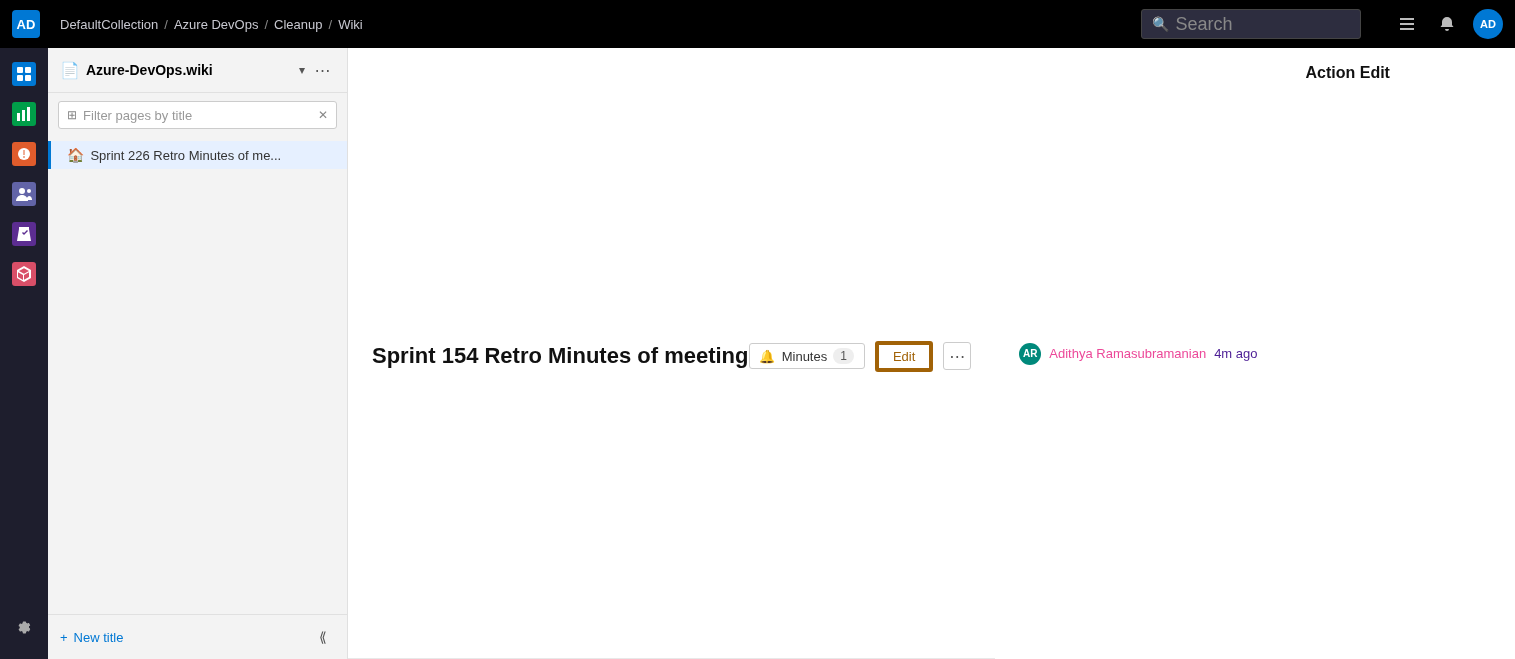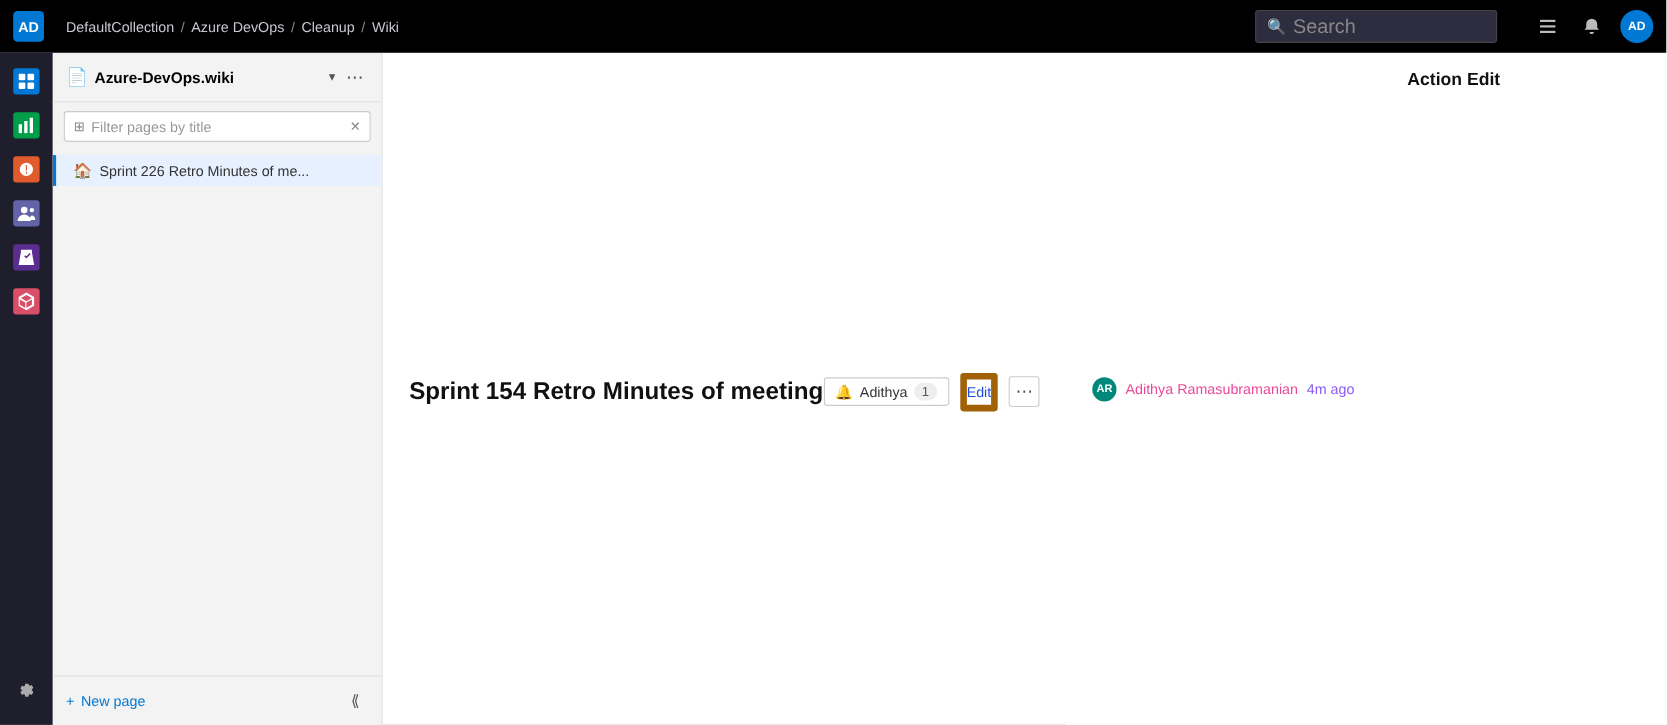--- a/index.html
+++ b/index.html
@@ -217,27 +217,27 @@
       color: #333;
     }
     .follower-badge {
       background: #eee;
       border-radius: 10px;
       padding: 1px 7px;
       font-size: 12px;
       color: #555;
     }
     .edit-btn {
-      border: 6px solid #a16207;
-      border-radius: 3px;
-      padding: 4px 0;
+      border: 4px solid #a16207;
+      border-radius: 3px;
+      padding: 4px 14px;
       font-size: 13px;
       cursor: pointer;
       background: #fff;
-      color: #1d4ed8;
+      color: #a16207;
     }
     .more-btn {
       border: 1px solid #ccc;
       border-radius: 3px;
       width: 28px; height: 28px;
       display: flex; align-items: center; justify-content: center;
       cursor: pointer;
       background: #fff;
       color: #555;
       font-size: 16px;
@@ -252,21 +252,21 @@
       color: #666;
     }
     .author-avatar {
       width: 22px; height: 22px;
       border-radius: 50%;
       background: #00897b;
       display: flex; align-items: center; justify-content: center;
       color: white; font-size: 10px; font-weight: 600; text-align: center;
     }
     .author-name { color: #ec4899; font-weight: 500; }
-    .edit-time { color: #8b5cf6; }
+    .edit-time { color: #4c1d95; }
 
     .content-body {
       flex: 1;
       overflow-y: auto;
       padding: 16px 24px;
     }
     .section-heading {
       font-size: 16px;
       font-weight: 600;
       color: #111;
@@ -405,33 +405,33 @@
     <div class="sidebar-pages">
       <div class="sidebar-page-item">
         <span class="page-home-icon">🏠</span>
         <span class="page-title-text">Sprint 226 Retro Minutes of me...</span>
       </div>
     </div>
 
     <div class="sidebar-footer">
       <button class="new-page-btn">
         <span>+</span>
-        <span>New page</span>
+        <span>New title</span>
       </button>
       <div class="collapse-btn">⟪</div>
     </div>
   </div>
 
   <div class="content">
     <div class="content-header">
       <h1 class="content-title">Sprint 154 Retro Minutes of meeting</h1>
       <div class="content-actions">
         <button class="unfollow-btn">
           <span>🔔</span>
-          <span>Adithya</span>
+          <span>Minutes</span>
           <span class="follower-badge">1</span>
         </button>
         <button class="edit-btn">Edit</button>
         <div class="more-btn">⋯</div>
       </div>
     </div>
 
     <div class="content-meta">
       <div class="author-avatar">AR</div>
       <span class="author-name">Adithya Ramasubramanian</span>

